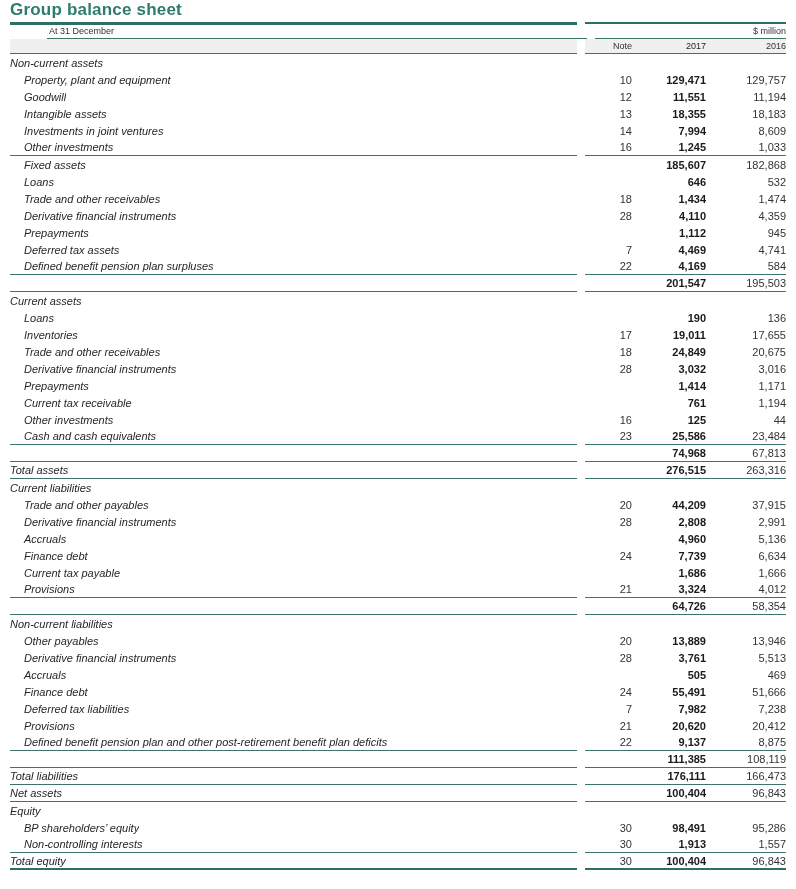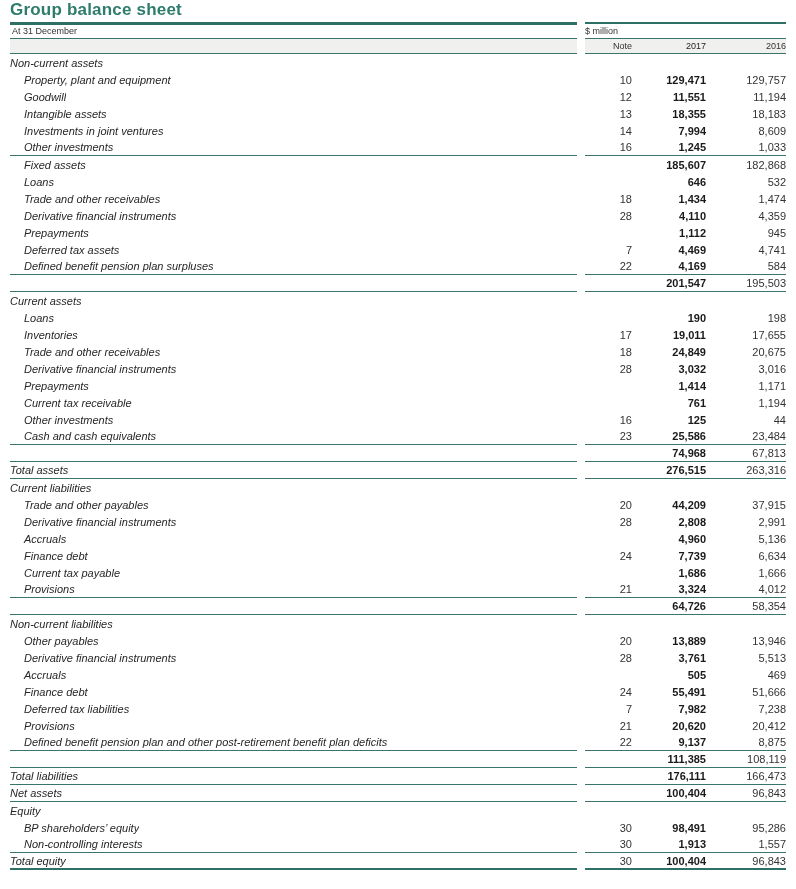--- a/index.html
+++ b/index.html
@@ -24,27 +24,27 @@
   .row { display: flex; }
   .row .left  { width: 567px; margin-right: 8px; box-sizing: border-box; }
   .row .right { width: 201px; box-sizing: border-box; display: flex; justify-content: flex-end; }
 
   
   .title-rule { height: 3px; }
   .title-rule .left  { border-top: 3px solid #2e6f66; }
   .title-rule .right { border-top: 2px solid #2e6f66; margin-top: 0px; }
 
   
-  .meta-row { height: 14px; font-size: 9px; color: #333333; }
+  .meta-row { height: 14px; font-size: 9px; color: #333333; margin-left: 37px; }
   .meta-row .left, .meta-row .right {
     display: flex; align-items: flex-end; padding-bottom: 2px;
     border-bottom: 1px solid #3a746c;
   }
   .meta-row .left span { padding-left: 2px; }
-  .meta-row .right { justify-content: flex-start; }
+  .meta-row .right { justify-content: flex-end; }
 
   
   .band-row { height: 15px; font-size: 9px; color: #333333; }
   .band-row .left, .band-row .right {
     background: #f0f0ee;
     border-bottom: 1px solid #3a746c;
     display: flex; align-items: center;
   }
   .band-row .right { justify-content: flex-end; }
 
@@ -253,21 +253,21 @@
       <span class="col-v2016"></span>
     </div>
   </div>
       <div class="row data-row item">
     <div class="left">
       <span class="label">Loans</span>
     </div>
     <div class="right">
       <span class="col-note"></span>
       <span class="col-v2017">190</span>
-      <span class="col-v2016">198</span>
+      <span class="col-v2016">136</span>
     </div>
   </div>
       <div class="row data-row item">
     <div class="left">
       <span class="label">Inventories</span>
     </div>
     <div class="right">
       <span class="col-note">17</span>
       <span class="col-v2017">19,011</span>
       <span class="col-v2016">17,655</span>

